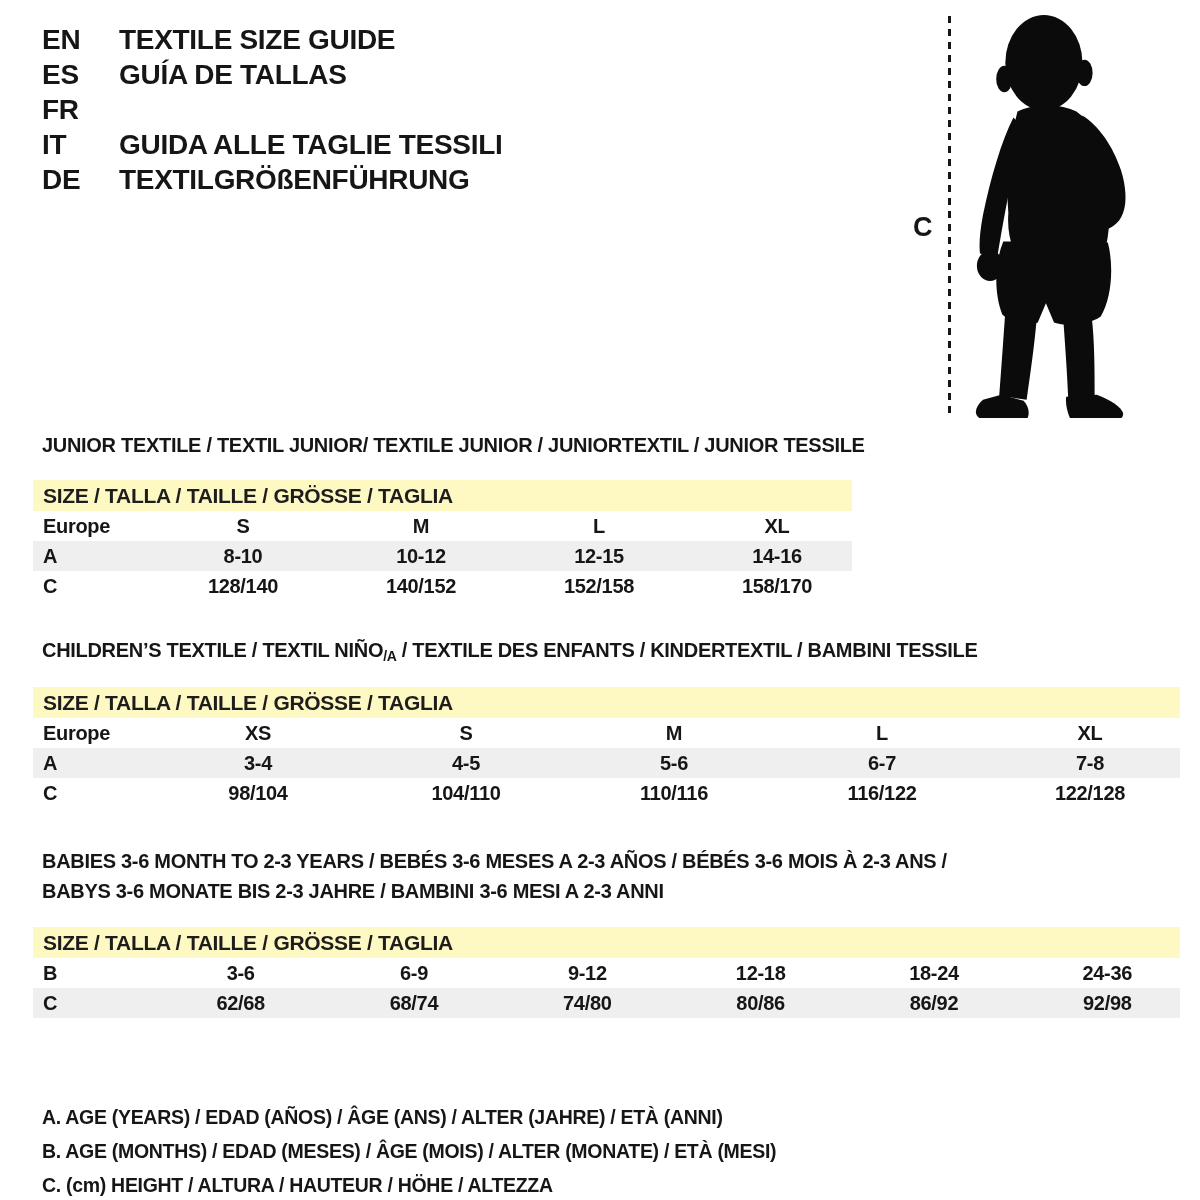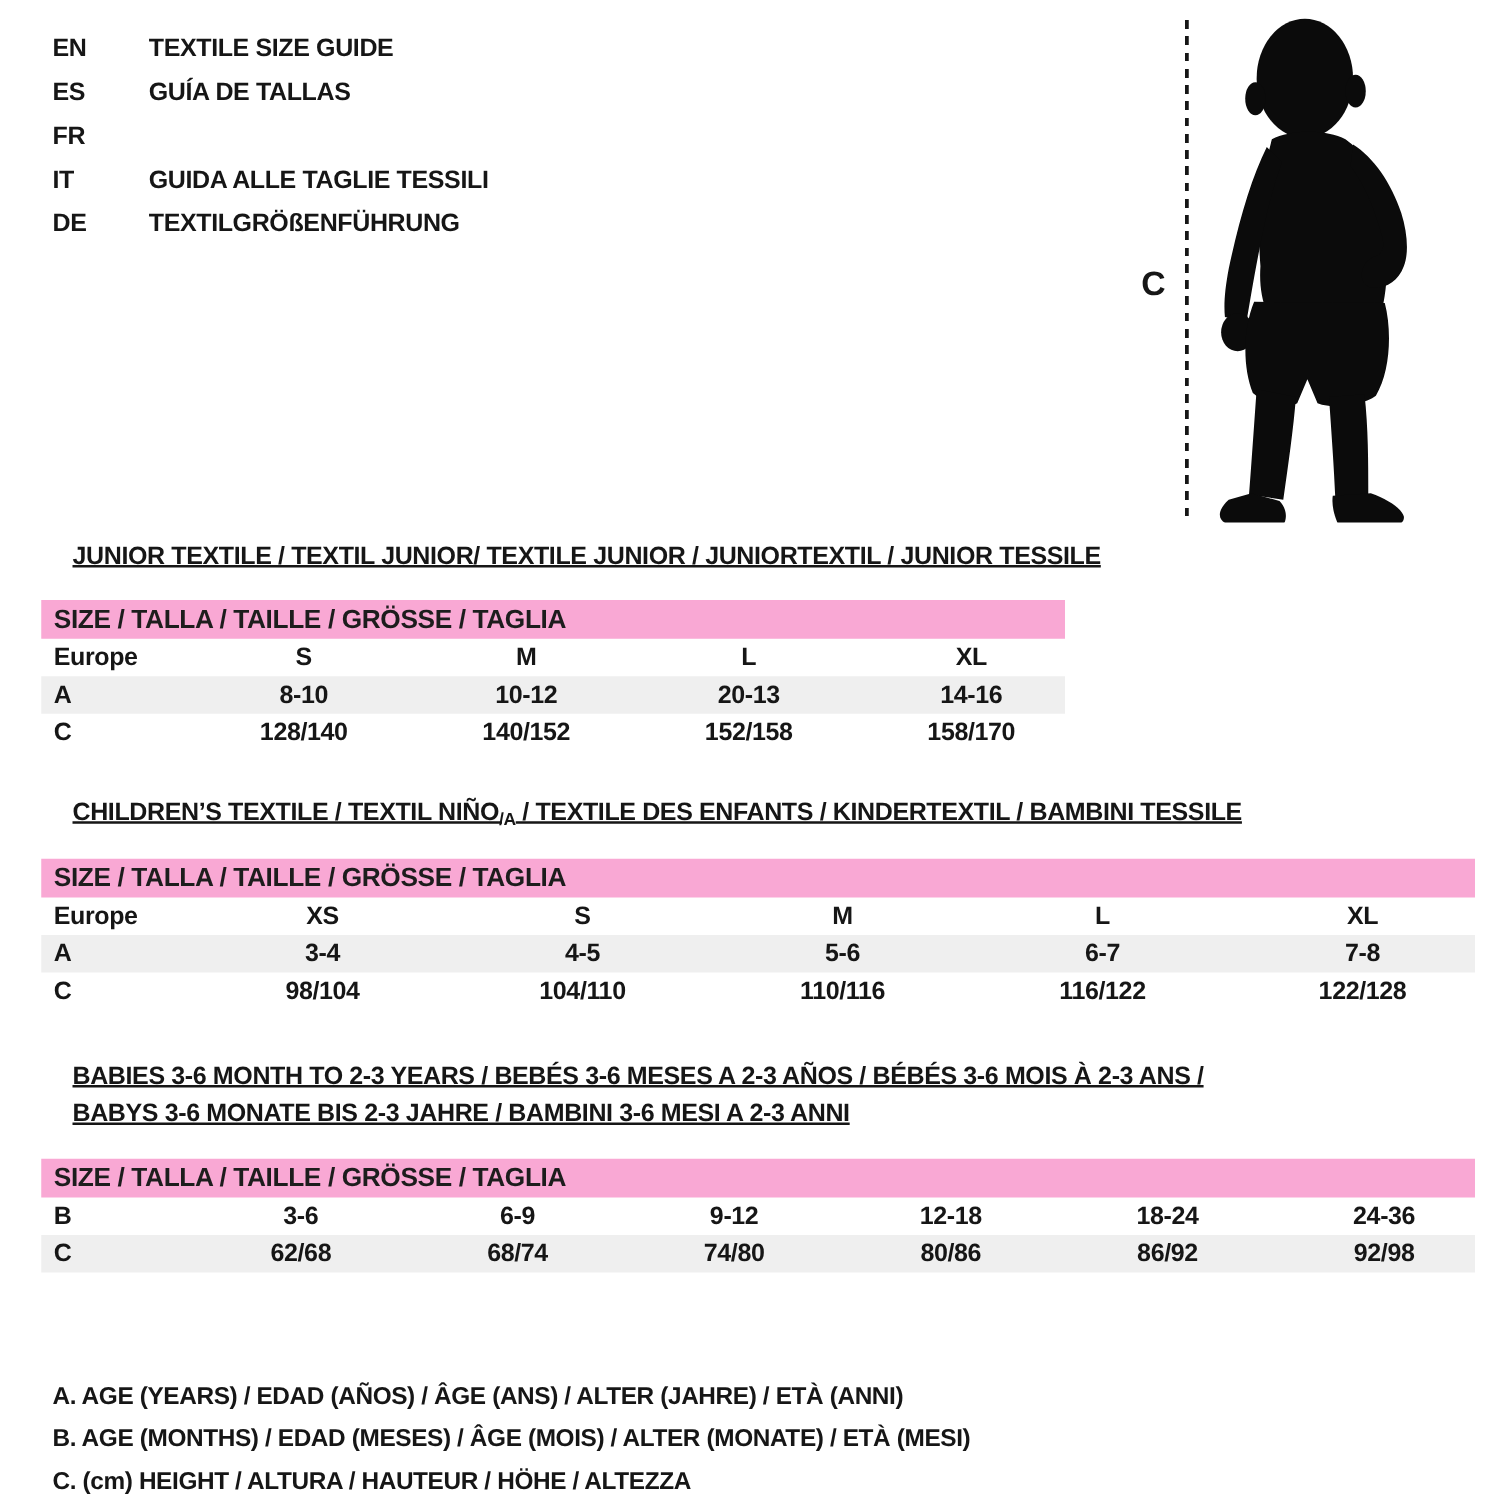--- a/index.html
+++ b/index.html
@@ -3,40 +3,40 @@
 <meta charset="utf-8">
 <style>
   html,body{margin:0;padding:0;}
   body{
     width:1200px;height:1200px;position:relative;background:#ffffff;
     font-family:"Liberation Sans", sans-serif;color:#161616;overflow:hidden;
     -webkit-font-smoothing:antialiased;
   }
   
   .langs{position:absolute;left:42px;top:22px;}
-  .lang-row{display:flex;height:35px;align-items:center;font-size:20px;font-weight:700;letter-spacing:-0.3px;}
+  .lang-row{display:flex;height:35px;align-items:center;font-size:28px;font-weight:700;letter-spacing:-0.3px;}
   .lang-code{width:77px;flex:0 0 77px;}
   
   .fig-line{position:absolute;left:948px;top:16px;width:3px;height:399px;
     background:repeating-linear-gradient(to bottom,#161616 0 7px,transparent 7px 13px);}
   .fig-c{position:absolute;left:913px;top:212px;font-size:27px;font-weight:700;}
   .fig-svg{position:absolute;left:966px;top:12px;width:172px;height:406px;}
   
-  .section-title{position:absolute;left:58px;font-size:20px;font-weight:700;letter-spacing:-0.3px;white-space:nowrap;text-decoration:underline;}
+  .section-title{position:absolute;left:42px;font-size:20px;font-weight:700;letter-spacing:-0.3px;white-space:nowrap;}
   .st-junior{top:434px;}
   .st-children{top:639px;}
   .st-babies1{top:850px;}
   .st-babies2{top:880px;}
   .subscript{font-size:14px;vertical-align:-4px;}
   
   .size-table{position:absolute;left:33px;}
   .t-junior{top:480px;width:819px;}
   .t-children{top:687px;width:1147px;}
   .t-babies{top:927px;width:1147px;}
-  .size-bar{height:31px;background:#f9a8d4;font-size:21px;font-weight:700;line-height:31px;
+  .size-bar{height:31px;background:#fef9c3;font-size:21px;font-weight:700;line-height:31px;
     padding-left:10px;letter-spacing:-0.3px;color:#1d1d1d;}
   .trow{display:flex;height:30px;align-items:center;font-size:20px;font-weight:700;letter-spacing:-0.3px;gap:28px;}
   .trow.shaded{background:#efefef;}
   .tcell{flex:1;text-align:center;}
   .tcell.label{flex:0 0 97px;text-align:left;padding-left:10px;}
   
   .footnotes{position:absolute;left:42px;top:1064px;margin-top:36px;}
   .footnote{font-size:19.5px;font-weight:700;height:34px;display:flex;align-items:center;
     letter-spacing:-0.3px;white-space:nowrap;}
 </style>
@@ -92,21 +92,21 @@
         <div class="tcell label">Europe</div>
         <div class="tcell">S</div>
         <div class="tcell">M</div>
         <div class="tcell">L</div>
         <div class="tcell">XL</div>
       </div>
       <div class="trow shaded">
         <div class="tcell label">A</div>
         <div class="tcell">8-10</div>
         <div class="tcell">10-12</div>
-        <div class="tcell">20-13</div>
+        <div class="tcell">12-15</div>
         <div class="tcell">14-16</div>
       </div>
       <div class="trow">
         <div class="tcell label">C</div>
         <div class="tcell">128/140</div>
         <div class="tcell">140/152</div>
         <div class="tcell">152/158</div>
         <div class="tcell">158/170</div>
       </div>
     </div>

